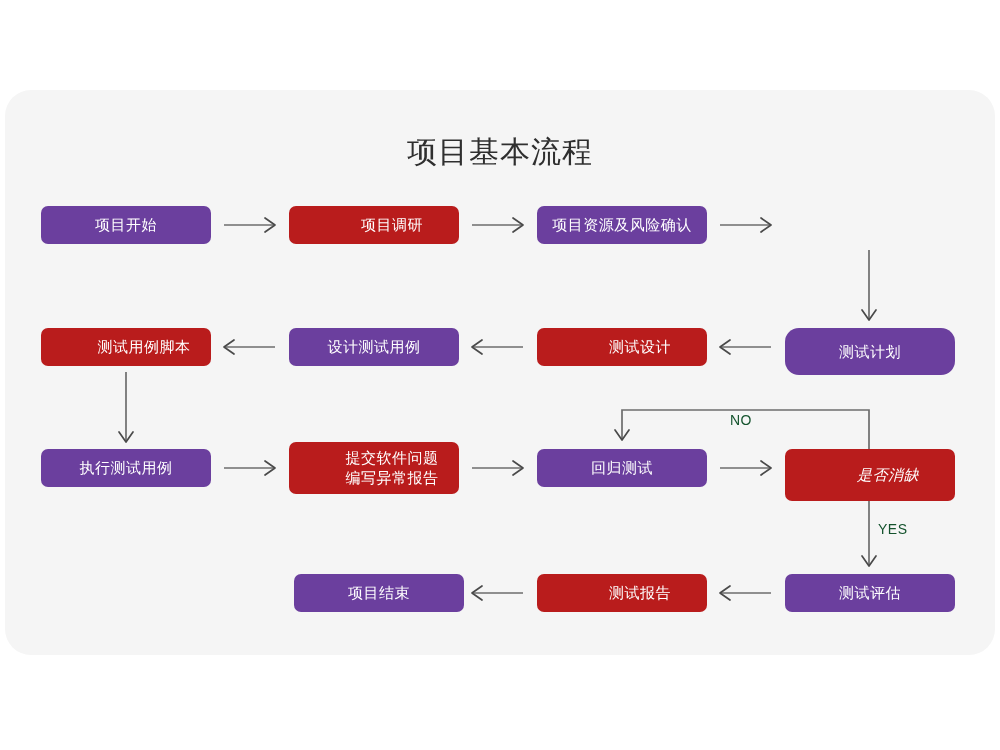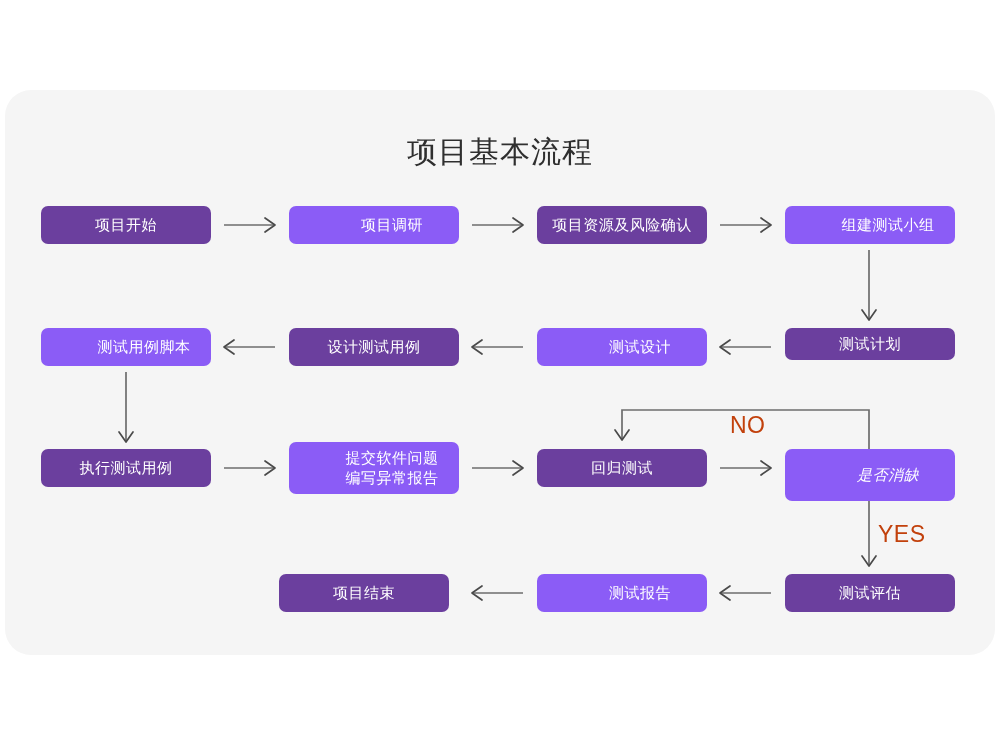--- a/index.html
+++ b/index.html
@@ -55,21 +55,21 @@
     color: #ffffff;
     letter-spacing: 0.5px;
     user-select: none;
   }
 
   .node.purple {
     background: #6b3f9e;
   }
 
   .node.gray {
-    background: #8b5cf6;
+    background: #b91c1c;
     padding-left: 36px;
   }
 
   .node .node-label {
     display: block;
     white-space: pre-line;
   }
 
   svg#wires {
     position: absolute;
@@ -90,22 +90,22 @@
   .wire-head {
     fill: none;
     stroke: #4a4a4a;
     stroke-width: 1.7;
     stroke-linecap: round;
     stroke-linejoin: round;
   }
 
   .edge-label {
     position: absolute;
-    font-size: 23px;
-    color: #c2410c;
+    font-size: 14px;
+    color: #14532d;
     letter-spacing: 0.5px;
     white-space: nowrap;
     user-select: none;
   }
 </style>
 </head>
 <body>
 
 <div id="stage">
 
@@ -189,52 +189,49 @@
 
   <div class="node purple" style="left:41px; top:206px; width:170px; height:38px;">
     <span class="node-label">项目开始</span>
   </div>
   <div class="node gray" style="left:289px; top:206px; width:170px; height:38px;">
     <span class="node-label">项目调研</span>
   </div>
   <div class="node purple" style="left:537px; top:206px; width:170px; height:38px;">
     <span class="node-label">项目资源及风险确认</span>
   </div>
-  <div class="node gray" style="left:785px; top:206px; width:170px; height:38px;">
-    <span class="node-label">组建测试小组</span>
-  </div>
 
   <div class="node gray" style="left:41px; top:328px; width:170px; height:38px;">
     <span class="node-label">测试用例脚本</span>
   </div>
   <div class="node purple" style="left:289px; top:328px; width:170px; height:38px;">
     <span class="node-label">设计测试用例</span>
   </div>
   <div class="node gray" style="left:537px; top:328px; width:170px; height:38px;">
     <span class="node-label">测试设计</span>
   </div>
-  <div class="node purple" style="left:785px; top:328px; width:170px; height:32px;">
+  <div class="node purple" style="left:785px; top:328px; width:170px; height:47px;border-radius:14px;">
     <span class="node-label">测试计划</span>
   </div>
 
   <div class="node purple" style="left:41px; top:449px; width:170px; height:38px;">
     <span class="node-label">执行测试用例</span>
   </div>
   <div class="node gray" style="left:289px; top:442px; width:170px; height:52px;">
     <span class="node-label">提交软件问题
 编写异常报告</span>
   </div>
   <div class="node purple" style="left:537px; top:449px; width:170px; height:38px;justify-content:center;">
     <span class="node-label">回归测试</span>
   </div>
   <div class="node gray" style="left:785px; top:449px; width:170px; height:52px;font-style:italic;">
     <span class="node-label">是否消缺</span>
   </div>
 
-  <div class="node purple" style="left:279px; top:574px; width:170px; height:38px;">
+  <div class="node purple" style="left:294px; top:574px; width:170px; height:38px;">
     <span class="node-label">项目结束</span>
   </div>
   <div class="node gray" style="left:537px; top:574px; width:170px; height:38px;">
     <span class="node-label">测试报告</span>
   </div>
   <div class="node purple" style="left:785px; top:574px; width:170px; height:38px;">
     <span class="node-label">测试评估</span>
   </div>
 
 </div>

